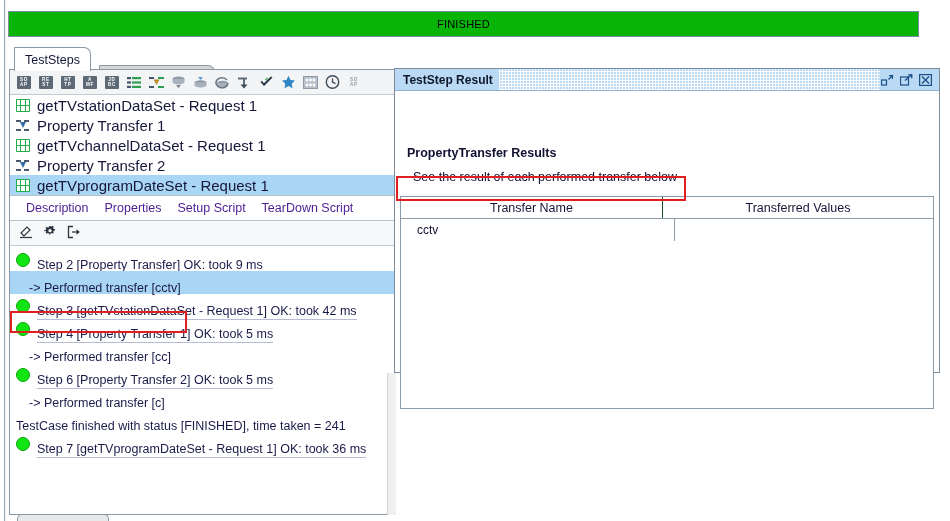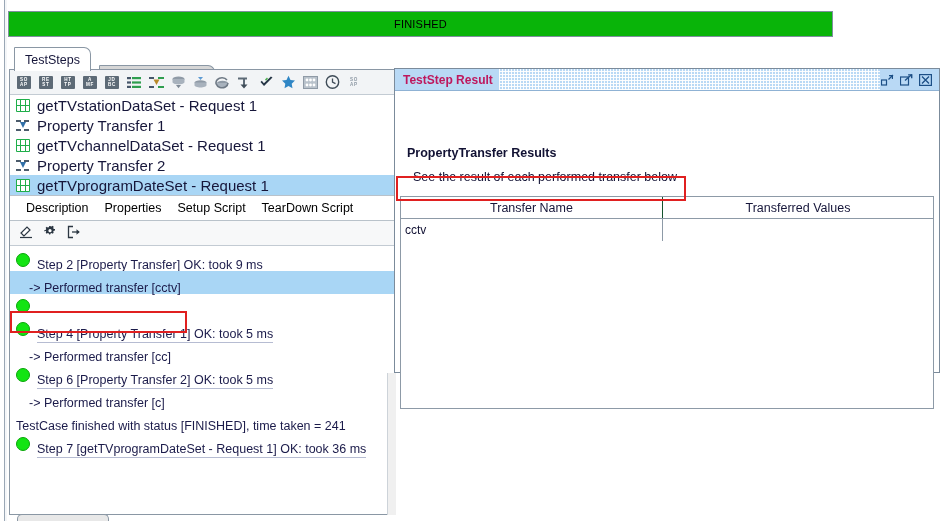--- a/index.html
+++ b/index.html
@@ -23,21 +23,21 @@
     position: absolute; left: 0; top: 0; width: 4px; height: 521px;
     background: #ffffff; border-right: 1px solid #9aa7b5;
   }
   .win-edge-left2 {
     position: absolute; left: 5px; top: 0; width: 2px; height: 521px;
     background: #f4f6f8;
   }
 
   
   .status-wrap {
-    position: absolute; left: 8px; top: 11px; width: 825px; height: 26px;
+    position: absolute; left: 8px; top: 11px; width: 911px; height: 26px;
     border: 1px solid #7f8f9f; background: #ffffff; box-sizing: border-box;
   }
   .status-fill {
     width: 100%; height: 100%;
     background: #09b409;
     display: flex; align-items: center; justify-content: center;
     box-sizing: border-box;
   }
   .status-fill span {
     font-size: 11px; color: #000000; letter-spacing: .2px;
@@ -152,21 +152,21 @@
     border-top: 6px solid #2f6fa8;
   }
 
   
   .subtabs {
     height: 24px;
     display: flex; align-items: center;
     padding-left: 16px;
     gap: 16px;
     font-size: 12.5px;
-    color: #000000;
+    color: #4c1d95;
     border-bottom: 1px solid #b9c2ca;
     background: #ffffff;
   }
 
   
   .toolbar2 {
     height: 24px;
     background: #f7f8f9;
     border-bottom: 1px solid #c3cbd3;
     display: flex; align-items: center;
@@ -219,21 +219,21 @@
   }
   .res-title {
     height: 22px;
     background: linear-gradient(#cfe4f7, #b6d6f2);
     border-bottom: 1px solid #8fb2d4;
     display: flex; align-items: center;
     position: relative;
     box-sizing: border-box;
   }
   .res-title .label {
-    font-size: 12px; font-weight: bold; color: #be185d;
+    font-size: 12px; font-weight: bold; color: #0f172a;
     padding-left: 8px; background: #b9d9f5; height: 100%;
     display: flex; align-items: center; padding-right: 6px;
   }
   .res-title .hatch {
     flex: 1; height: 100%;
     background-image:
       repeating-linear-gradient(0deg, rgba(255,255,255,.95) 0 1px, transparent 1px 3px),
       repeating-linear-gradient(90deg, rgba(255,255,255,.95) 0 1px, transparent 1px 3px);
     background-color: #b9d9f5;
   }
@@ -270,21 +270,21 @@
     display: flex; align-items: center; justify-content: center;
     font-size: 12.5px; color: #16163a;
     box-sizing: border-box;
   }
   .th.c1 { width: 262px; border-right: 1px solid #14532d; }
   .th.c2 { flex: 1; }
   .tr { display: flex; height: 22px; background: #ffffff; }
   .td {
     display: flex; align-items: center;
     font-size: 12px; color: #111133;
-    box-sizing: border-box; padding-left: 4px;
+    box-sizing: border-box; padding-left: 4px; margin-left: 12px;
   }
   .td.c1 { width: 262px; border-right: 1px solid #8d9aa7; }
   .td.c2 { flex: 1; }
   .tbody-fill { height: 167px; background: #ffffff; border-bottom: 1px solid #8d9aa7; }
 
   
   .bottom-tab {
     position: absolute; left: 17px; top: 514px;
     width: 92px; height: 12px;
     border: 1px solid #8a97a4; border-bottom: none;
@@ -527,20 +527,21 @@
     <div class="log">
       <div class="log-row">
         <span class="dot"></span>
         <span class="log-txt">Step 2 [Property Transfer] OK: took 9 ms</span>
       </div>
       <div class="log-row selected">
         <span class="log-txt plain indent-nodot">-&gt; Performed transfer [cctv]</span>
       </div>
       <div class="log-row">
         <span class="dot"></span>
+        <span class="log-txt">Step 3 [getTVstationDataSet - Request 1] OK: took 42 ms</span>
       </div>
       <div class="log-row">
         <span class="dot"></span>
         <span class="log-txt">Step 4 [Property Transfer 1] OK: took 5 ms</span>
       </div>
       <div class="log-row">
         <span class="log-txt plain indent-nodot">-&gt; Performed transfer [cc]</span>
       </div>
       <div class="log-row">
         <span class="dot"></span>

